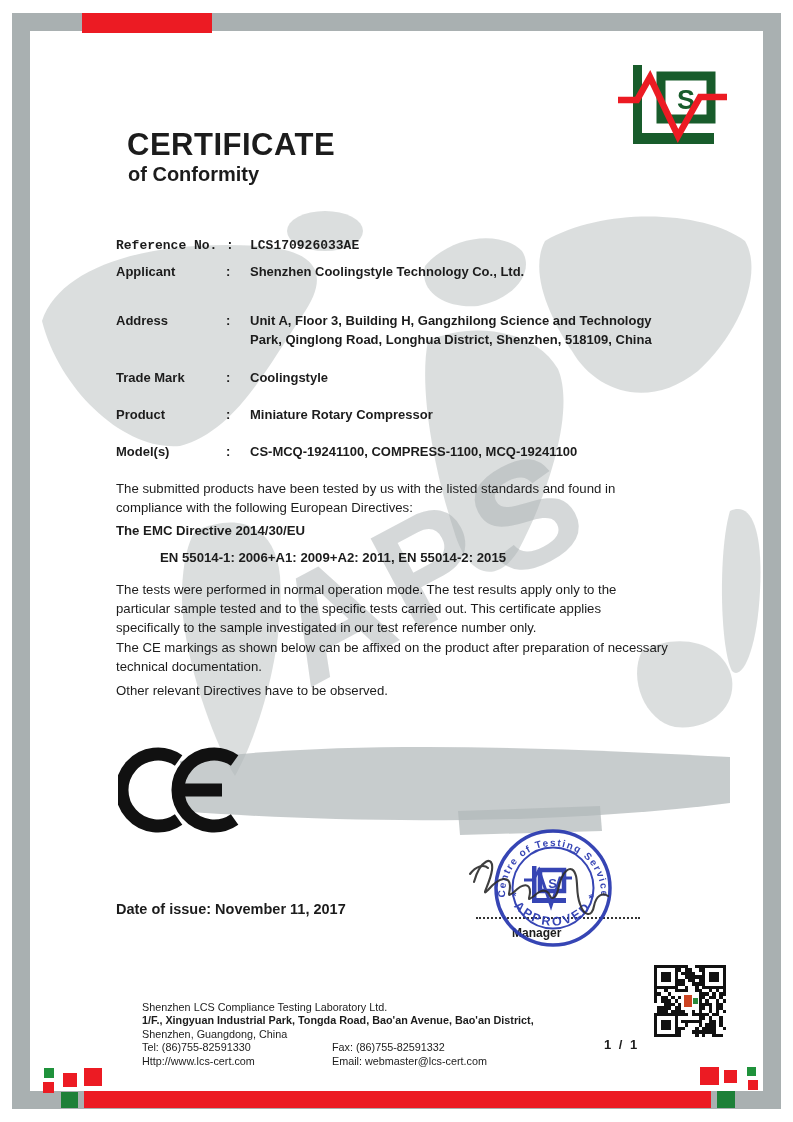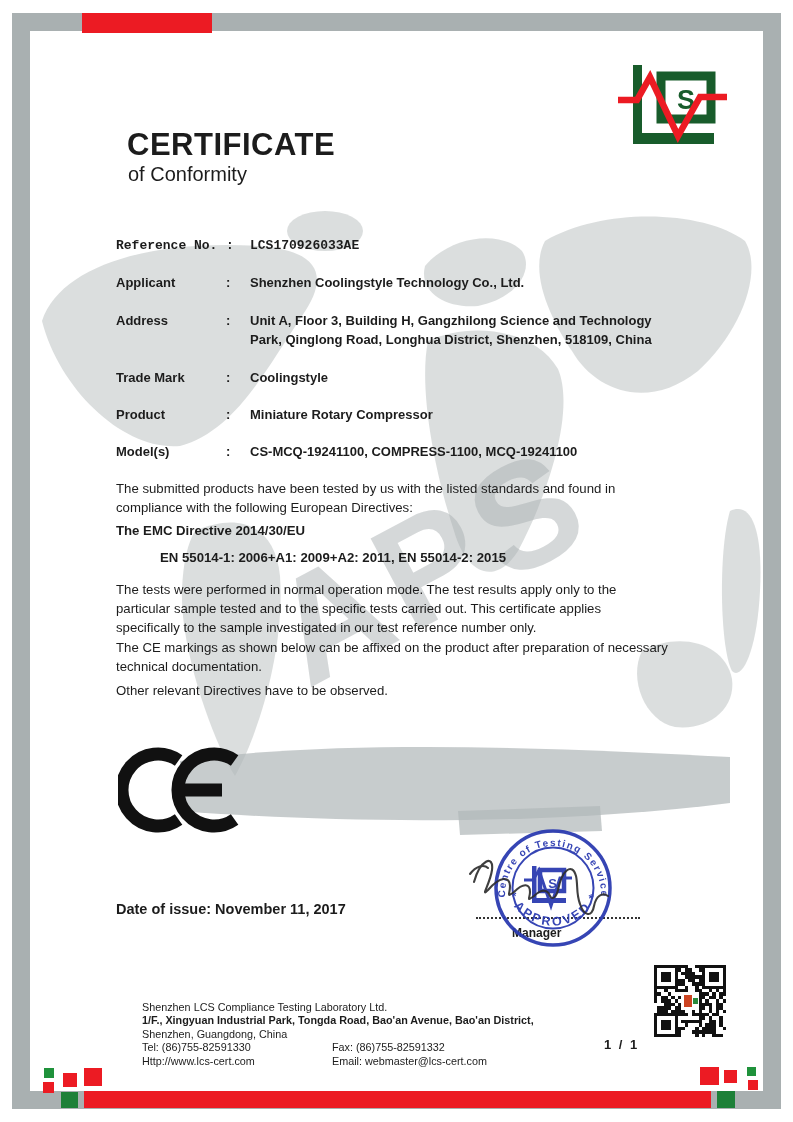--- a/index.html
+++ b/index.html
@@ -28,24 +28,24 @@
   
   #map{position:absolute;left:30px;top:31px;width:733px;height:1059px;z-index:1;}
   .land{fill:#b7bdbe;opacity:.5;}
   .band{fill:#b2b9ba;opacity:.72;}
   .watermark{position:absolute;left:210px;top:480px;width:440px;height:170px;z-index:2;
     transform:rotate(-28deg);font-size:150px;font-weight:bold;letter-spacing:8px;
     color:rgba(168,174,176,0.48);text-align:center;line-height:170px;user-select:none;}
   
   .layer{position:absolute;z-index:3;}
   .title-main{left:127px;top:127px;font-size:31px;font-weight:bold;letter-spacing:.5px;}
-  .title-sub{left:128px;top:163px;font-size:20px;font-weight:normal;}
+  .title-sub{left:128px;top:163px;font-size:20px;font-weight:bold;}
   .field-row{left:116px;width:552px;display:grid;grid-template-columns:110px 24px auto;
     font-size:13px;font-weight:bold;line-height:19px;}
-  .fr-0{top:236px;font-family:Liberation Mono, monospace;} .fr-1{top:273px;} .fr-2{top:311px;}
+  .fr-0{top:236px;font-family:Liberation Mono, monospace;} .fr-1{top:262px;} .fr-2{top:311px;}
   .fr-3{top:368px;} .fr-4{top:405px;} .fr-5{top:442px;}
   .para{left:116px;width:552px;font-size:13.2px;line-height:19px;}
   .p-intro{top:479px;} .p-directive{top:521px;font-weight:bold;} .p-standards{top:548px;font-weight:bold;padding-left:44px;}
   .p-tests{top:580px;} .p-ce{top:638px;} .p-other{top:681px;}
   .ce-svg{left:118px;top:744px;z-index:3;}
   .date-line{left:116px;top:901px;font-size:14.5px;font-weight:bold;}
   
   .sig-line{left:476px;top:917px;width:164px;border-bottom:2px dotted #333;z-index:4;}
   .manager{left:512px;top:926px;width:88px;font-size:12px;font-weight:bold;z-index:4;}
   .stamp-svg{left:468px;top:818px;z-index:5;opacity:.94;}

